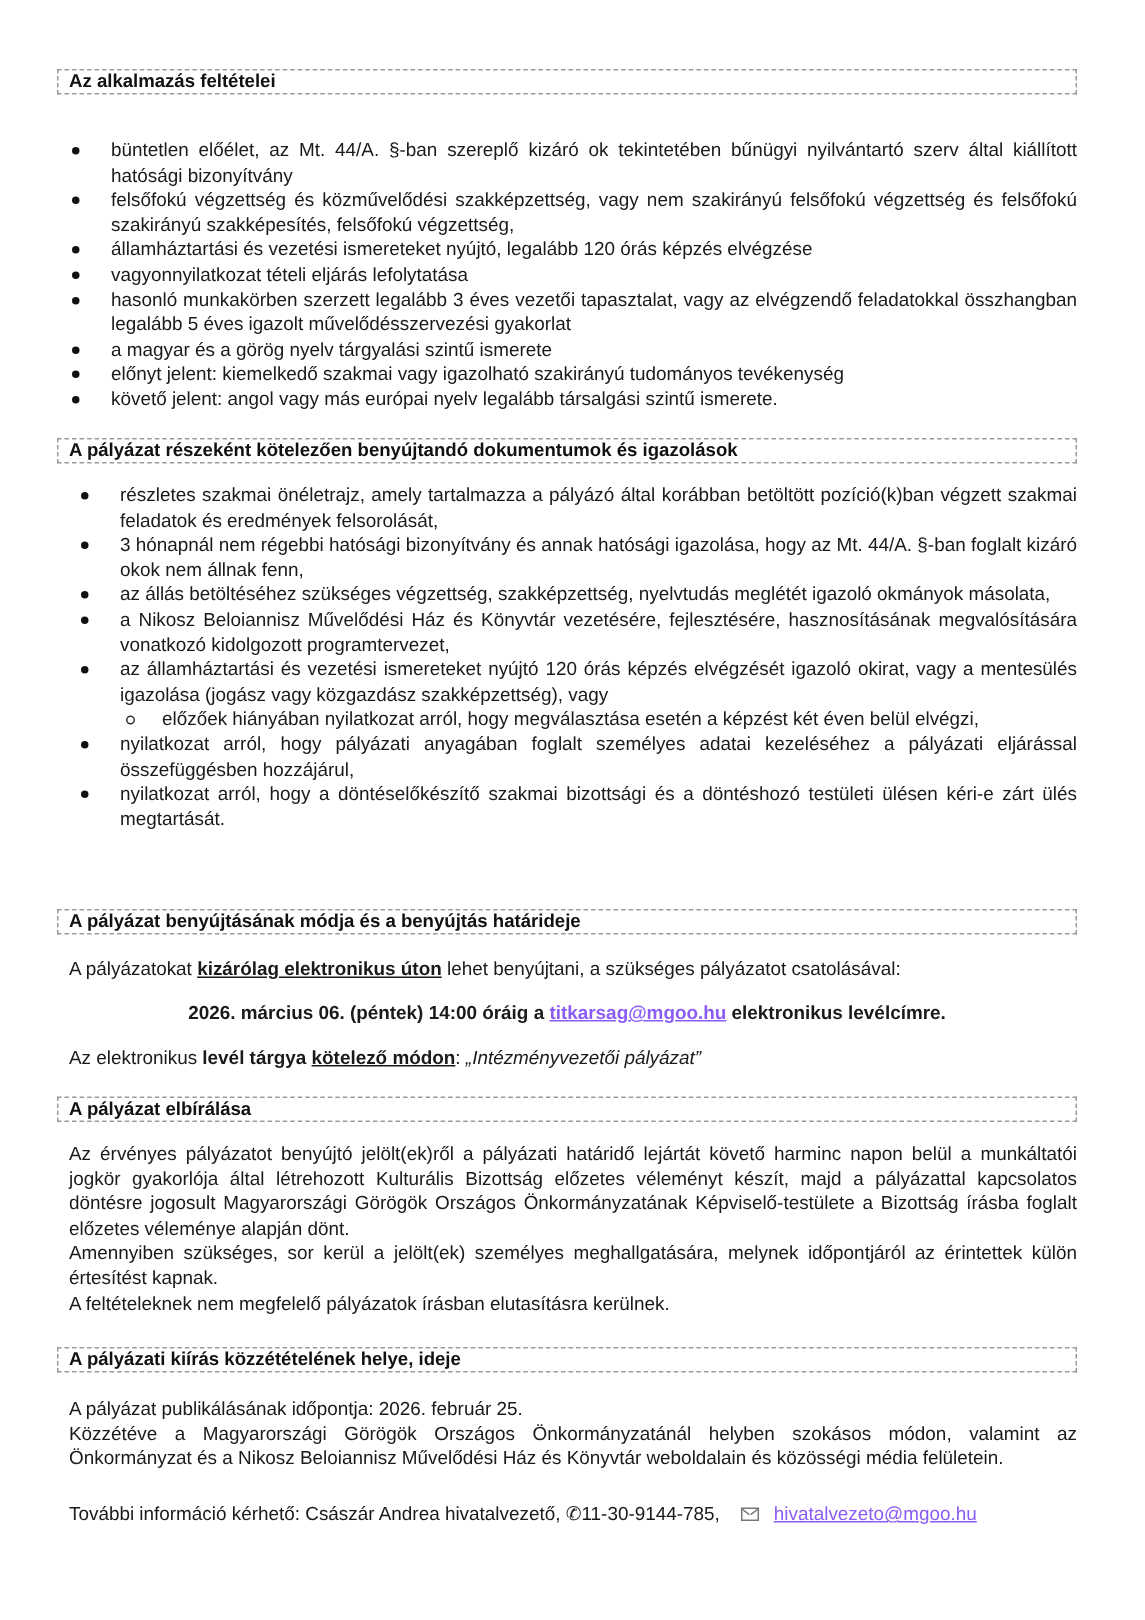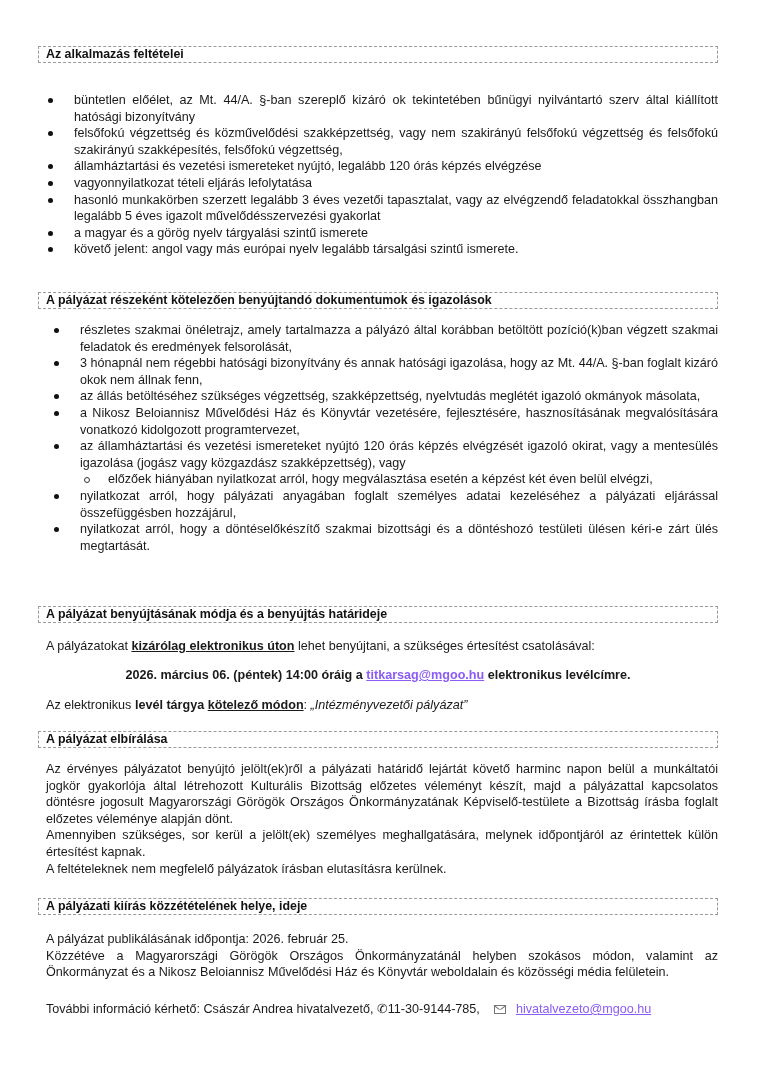--- a/index.html
+++ b/index.html
@@ -43,38 +43,39 @@
 <div class="page">
 
   <div class="sec-head" style="top:46px;">Az alkalmazás feltételei</div>
   <ul class="blist" style="left:74px; top:92px; width:644px;">
     <li><span class="bullet"></span><span>büntetlen előélet, az Mt. 44/A. §-ban szereplő kizáró ok tekintetében bűnügyi nyilvántartó szerv által kiállított hatósági bizonyítvány</span></li>
     <li><span class="bullet"></span><span>felsőfokú végzettség és közművelődési szakképzettség, vagy nem szakirányú felsőfokú végzettség és felsőfokú szakirányú szakképesítés, felsőfokú végzettség,</span></li>
     <li><span class="bullet"></span><span>államháztartási és vezetési ismereteket nyújtó, legalább 120 órás képzés elvégzése</span></li>
     <li><span class="bullet"></span><span>vagyonnyilatkozat tételi eljárás lefolytatása</span></li>
     <li><span class="bullet"></span><span>hasonló munkakörben szerzett legalább 3 éves vezetői tapasztalat, vagy az elvégzendő feladatokkal összhangban legalább 5 éves igazolt művelődésszervezési gyakorlat</span></li>
     <li><span class="bullet"></span><span>a magyar és a görög nyelv tárgyalási szintű ismerete</span></li>
+    <li><span class="bullet"></span><span>előnyt jelent: kiemelkedő szakmai vagy igazolható szakirányú tudományos tevékenység</span></li>
     <li><span class="bullet"></span><span>követő jelent: angol vagy más európai nyelv legalább társalgási szintű ismerete.</span></li>
   </ul>
 
   <div class="sec-head" style="top:292px;">A pályázat részeként kötelezően benyújtandó dokumentumok és igazolások</div>
   <ul class="blist" style="left:80px; top:322px; width:638px;">
     <li><span class="bullet"></span><span>részletes szakmai önéletrajz, amely tartalmazza a pályázó által korábban betöltött pozíció(k)ban végzett szakmai feladatok és eredmények felsorolását,</span></li>
     <li><span class="bullet"></span><span>3 hónapnál nem régebbi hatósági bizonyítvány és annak hatósági igazolása, hogy az Mt. 44/A. §-ban foglalt kizáró okok nem állnak fenn,</span></li>
     <li><span class="bullet"></span><span>az állás betöltéséhez szükséges végzettség, szakképzettség, nyelvtudás meglétét igazoló okmányok másolata,</span></li>
     <li><span class="bullet"></span><span>a Nikosz Beloiannisz Művelődési Ház és Könyvtár vezetésére, fejlesztésére, hasznosításának megvalósítására vonatkozó kidolgozott programtervezet,</span></li>
     <li><span class="bullet"></span><span>az államháztartási és vezetési ismereteket nyújtó 120 órás képzés elvégzését igazoló okirat, vagy a mentesülés igazolása (jogász vagy közgazdász szakképzettség), vagy</span></li>
     <li class="sub"><span class="bullet"></span><span>előzőek hiányában nyilatkozat arról, hogy megválasztása esetén a képzést két éven belül elvégzi,</span></li>
     <li><span class="bullet"></span><span>nyilatkozat arról, hogy pályázati anyagában foglalt személyes adatai kezeléséhez a pályázati eljárással összefüggésben hozzájárul,</span></li>
     <li><span class="bullet"></span><span>nyilatkozat arról, hogy a döntéselőkészítő szakmai bizottsági és a döntéshozó testületi ülésen kéri-e zárt ülés megtartását.</span></li>
   </ul>
 
   <div class="sec-head" style="top:606px;">A pályázat benyújtásának módja és a benyújtás határideje</div>
   <div class="para" style="top:638px;">
-    <span>A pályázatokat </span><b class="u">kizárólag elektronikus úton</b><span> lehet benyújtani, a szükséges értesítést csatolásával:</span>
+    <span>A pályázatokat </span><b class="u">kizárólag elektronikus úton</b><span> lehet benyújtani, a szükséges pályázatot csatolásával:</span>
   </div>
   <div class="center-line" style="top:667px;">
     <span>2026. március 06. (péntek) 14:00 óráig a </span><a class="link">titkarsag@mgoo.hu</a><span> elektronikus levélcímre.</span>
   </div>
   <div class="para" style="top:697px;">
     <span>Az elektronikus </span><b>levél tárgya</b> <b class="u">kötelező módon</b><span>: </span><span class="ital">„Intézményvezetői pályázat”</span>
   </div>
 
   <div class="sec-head" style="top:731px;">A pályázat elbírálása</div>
   <div class="para" style="top:761px;">

